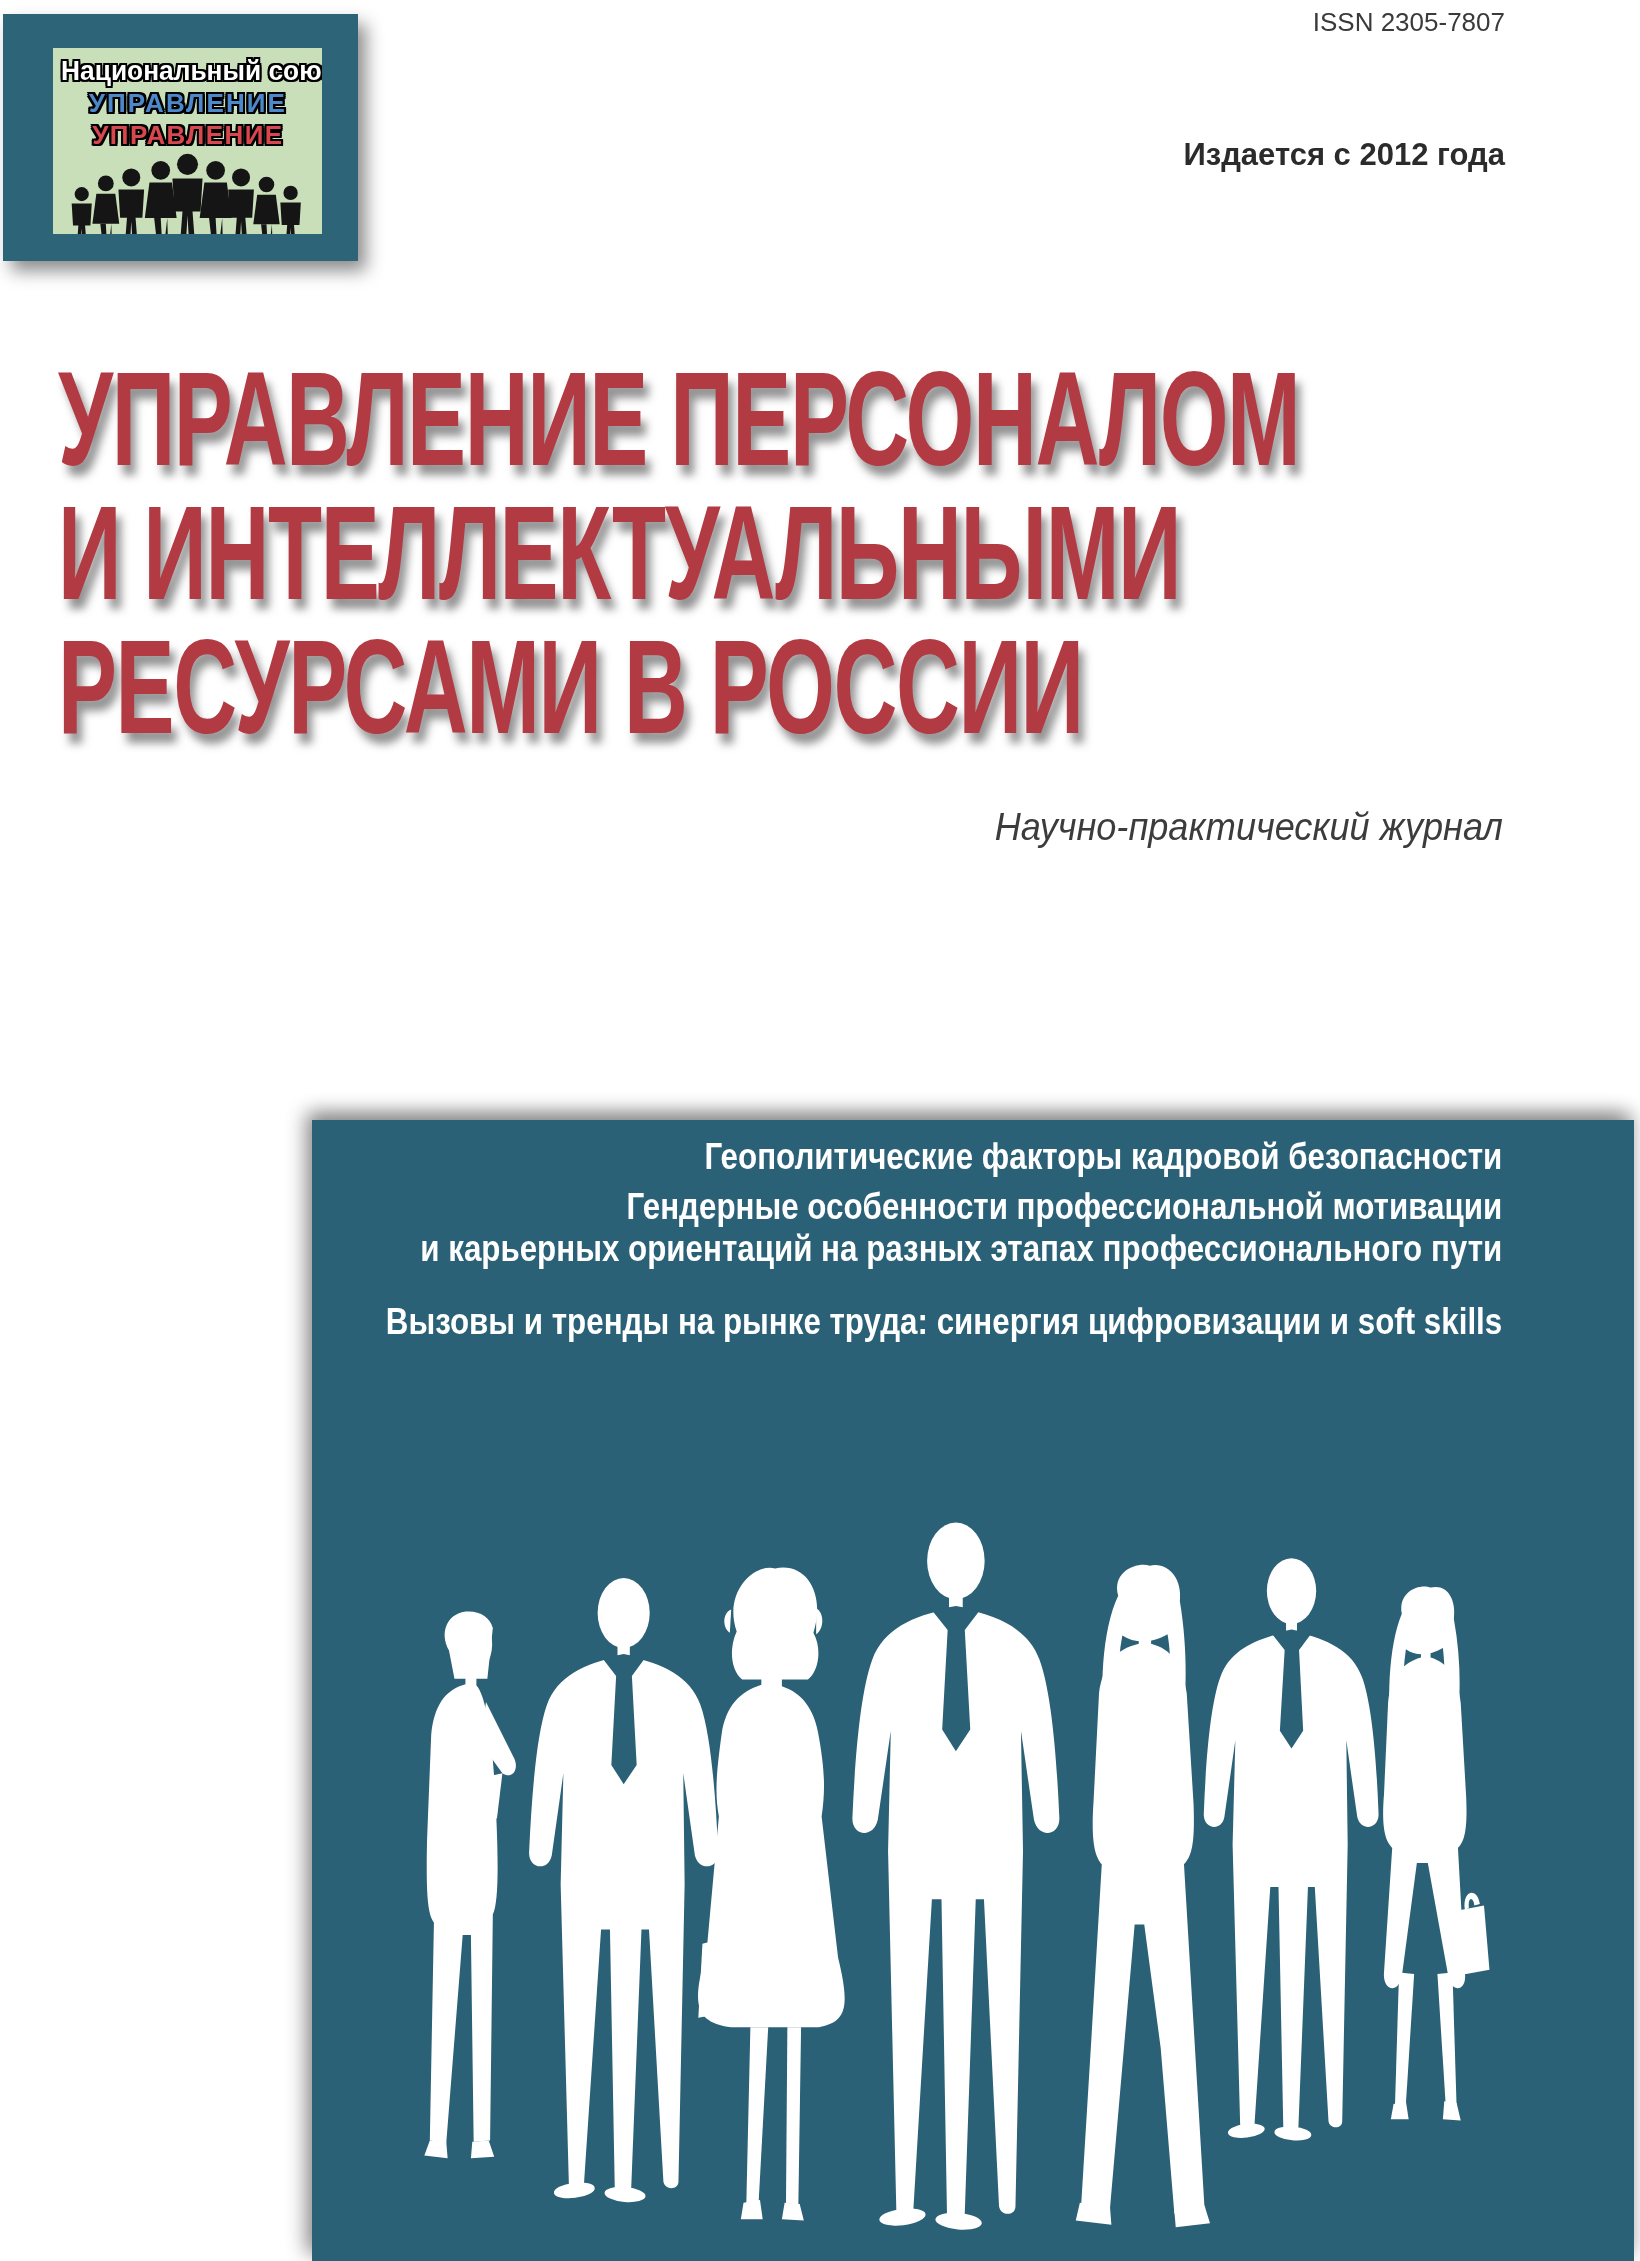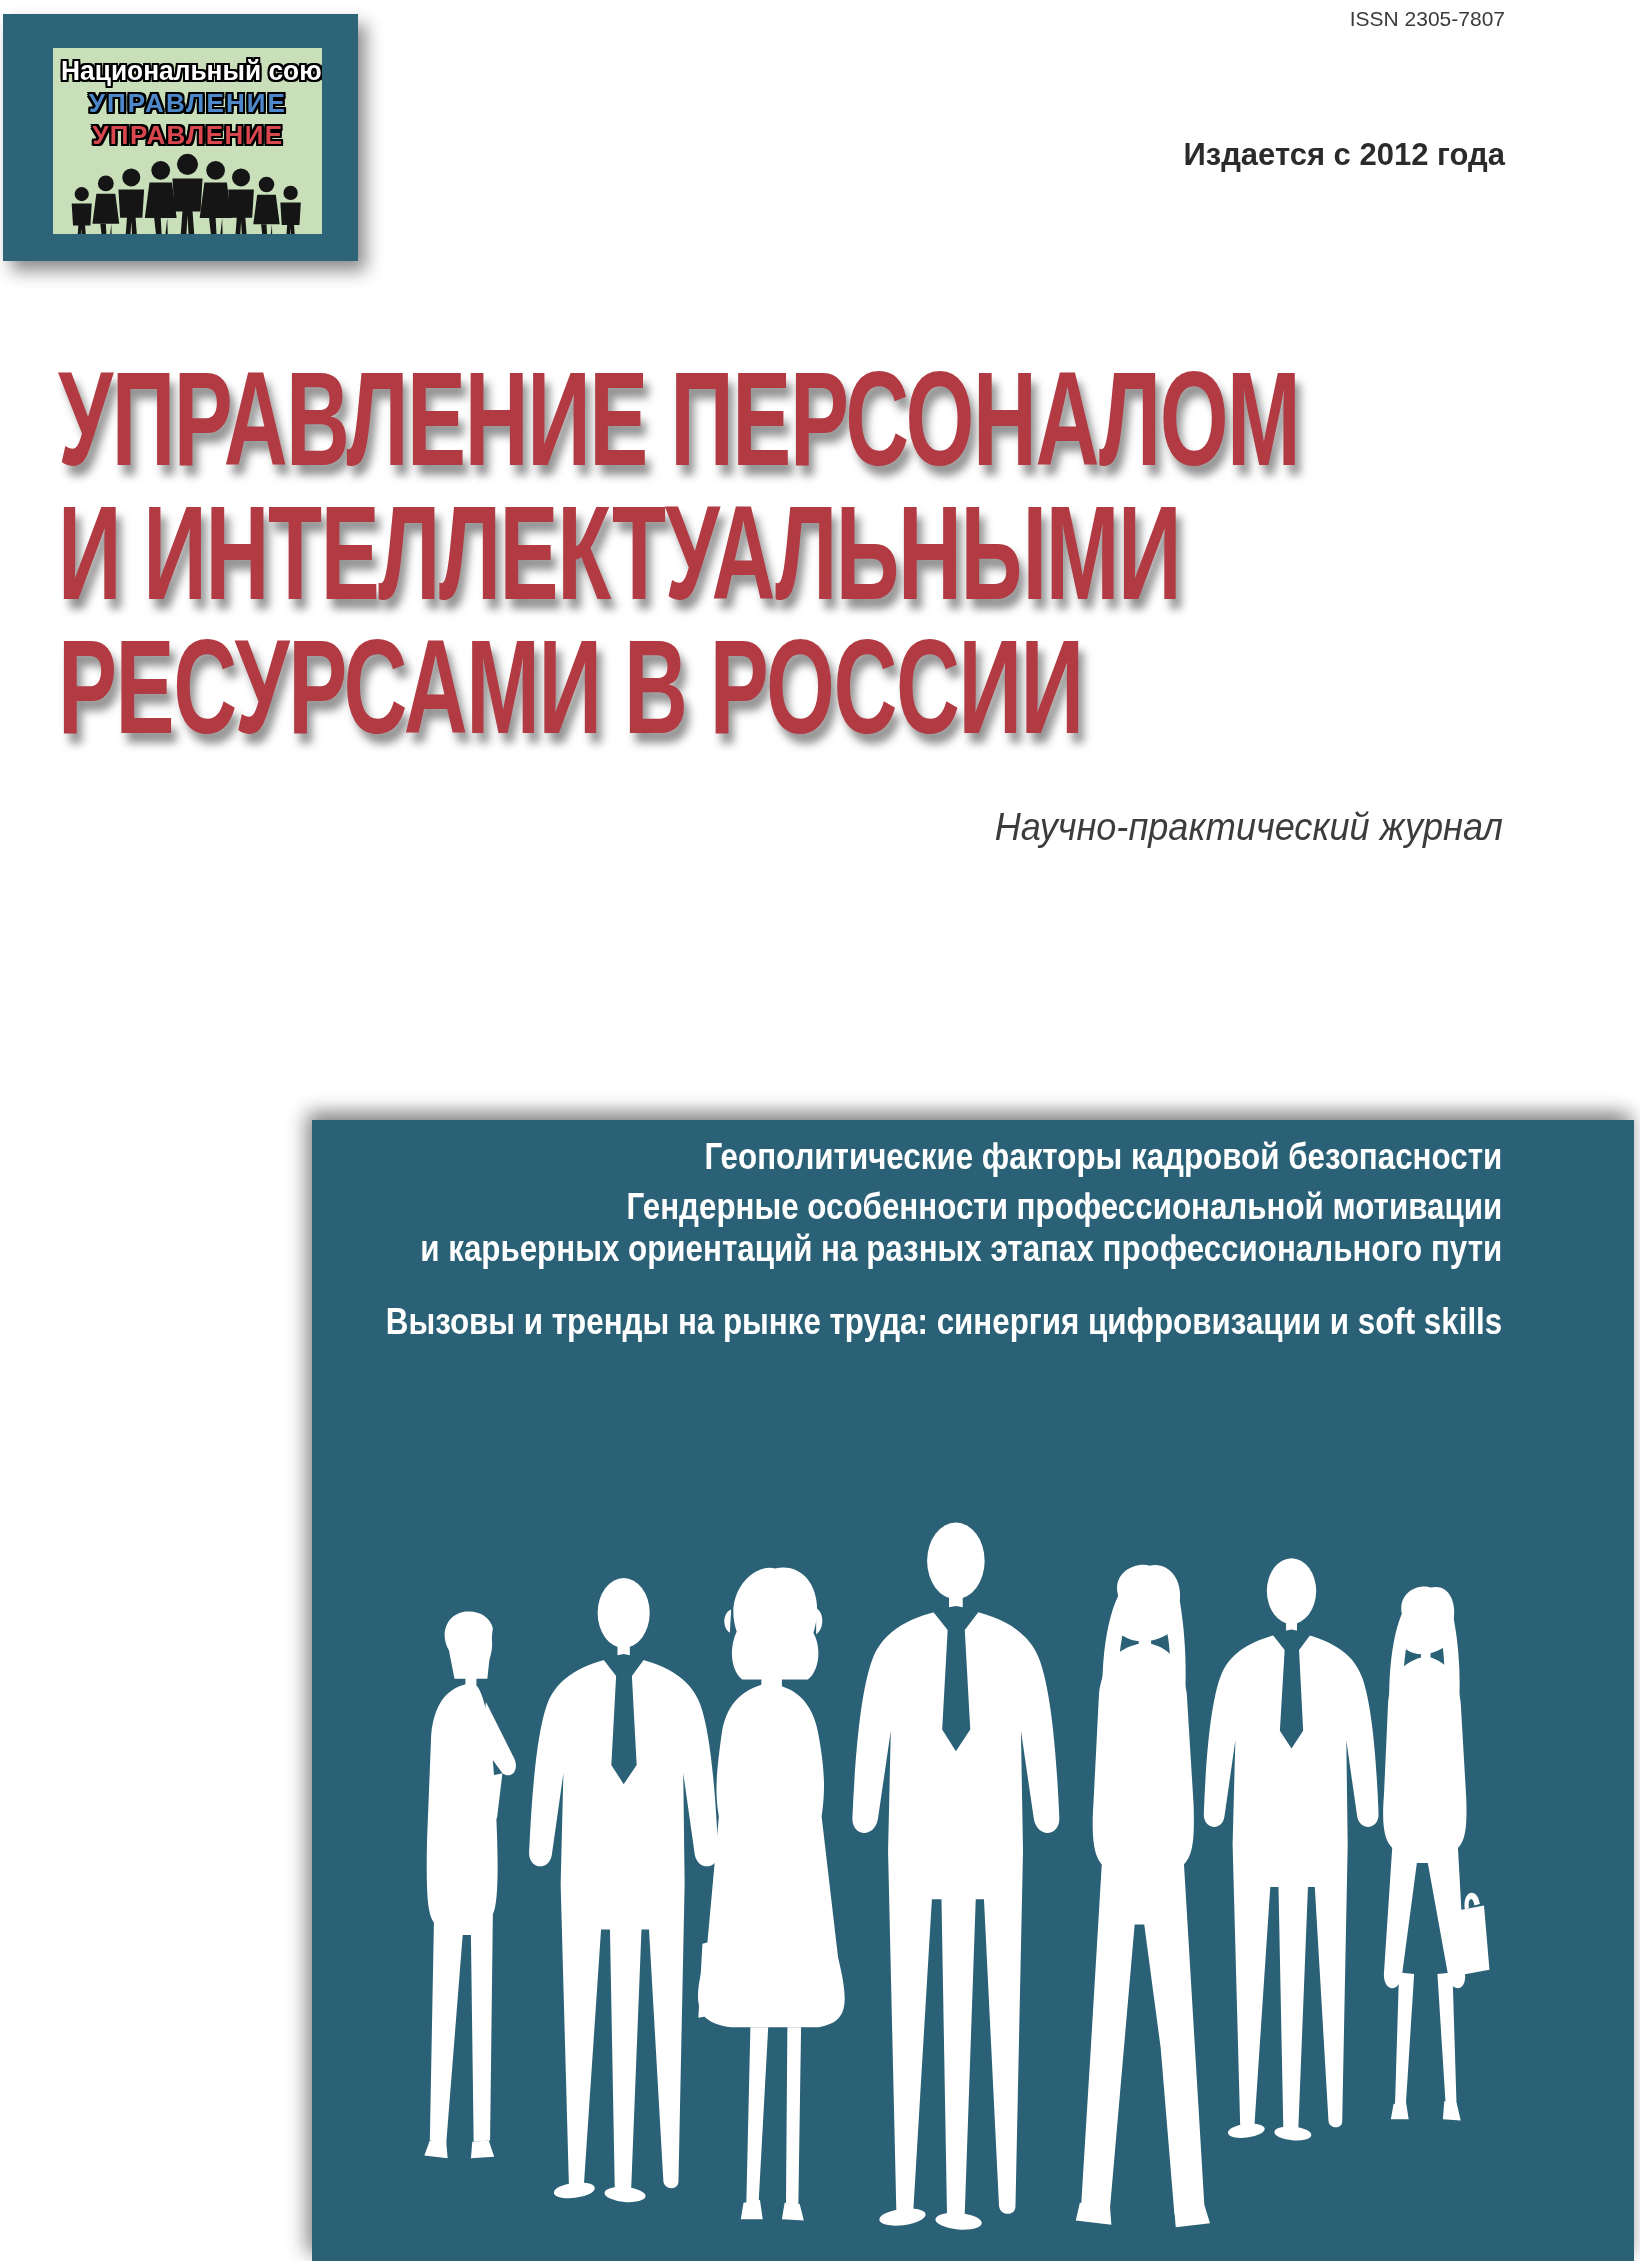--- a/index.html
+++ b/index.html
@@ -29,21 +29,21 @@
     margin-top:1.4px;font-size:26px;font-weight:bold;color:#4C88CA;
     letter-spacing:2.1px;white-space:nowrap;
   }
   .logo-line3{
     margin-top:0.7px;font-size:26px;font-weight:bold;color:#D8464E;
     letter-spacing:1.4px;white-space:nowrap;
   }
   .logo-people{margin-top:1.4px;}
   
   .issn{
-    position:absolute;top:6.9px;right:136px;font-size:21px;color:#3A3A3A;
+    position:absolute;top:6.9px;right:136px;font-size:26px;color:#3A3A3A;
     white-space:nowrap;
   }
   .since{
     position:absolute;top:137px;right:136px;font-size:31px;font-weight:bold;
     color:#2B2B2B;white-space:nowrap;text-align:center;
   }
   
   .main-title{position:absolute;left:58px;top:352px;}
   .main-title .line{
     height:134px;line-height:134px;font-size:134px;font-weight:bold;

